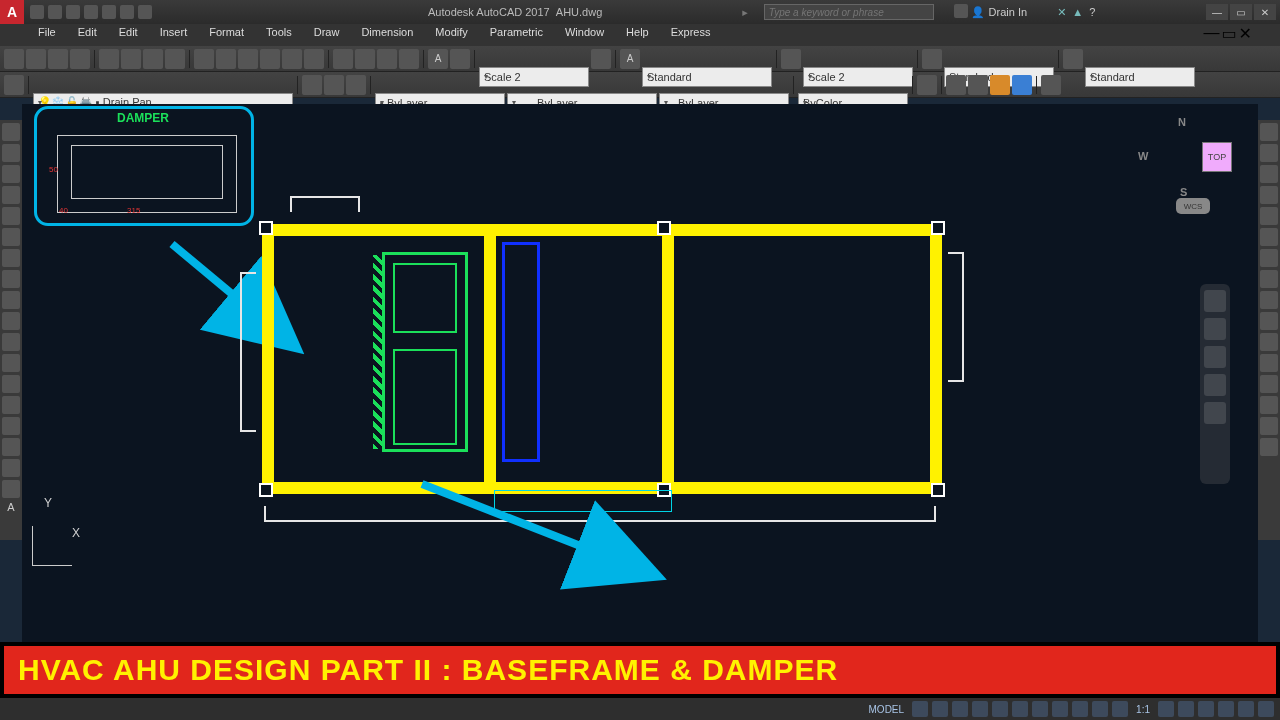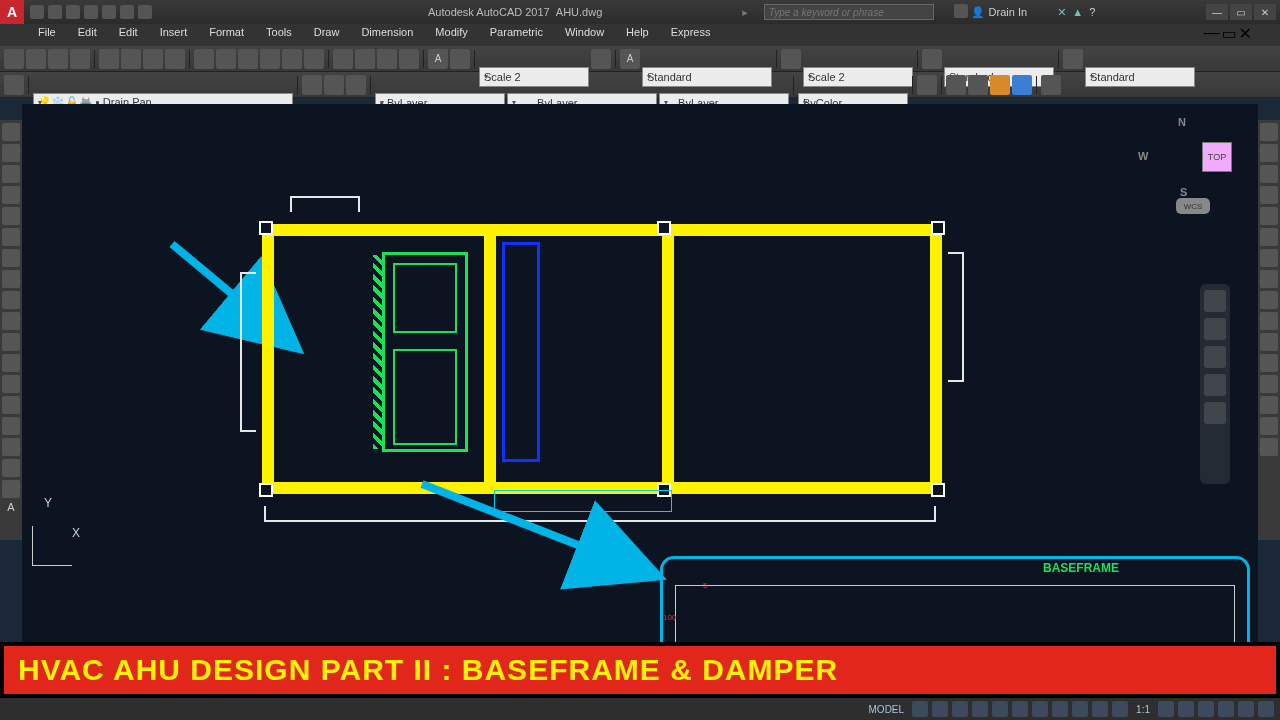--- a/index.html
+++ b/index.html
@@ -284,20 +284,30 @@
     <span></span>
     <span></span>
   </div>
 
   <div class="ucs">
     <div class="y">Y</div>
     <div class="axes"></div>
     <div class="x">X</div>
   </div>
 
+  <div class="callout damper-call">
+    <div class="lbl">DAMPER</div>
+    <div class="damper-mini">
+      <div class="outer"></div>
+      <div class="inn"></div>
+      <div class="dim" style="left:70px;bottom:-2px;">315</div>
+      <div class="dim" style="left:-8px;top:30px;">50</div>
+      <div class="dim" style="left:2px;bottom:-2px;">40</div>
+    </div>
+  </div>
 
   <div class="arrow" style="left:130px;top:130px;">
     <svg width="160" height="120">
         <defs>
           <marker id="ah1" markerWidth="12" markerHeight="12" refX="2" refY="6" orient="auto">
             <path d="M12,0 L0,6 L12,12 Z" fill="#00b4e6"></path>
           </marker>
         </defs>
     <line x1="140" y1="110" x2="20" y2="10" stroke="#00b4e6" stroke-width="8" marker-start="url(#ah1)"></line>
       </svg>
@@ -336,31 +346,20 @@
     <svg width="260" height="120">
         <defs>
           <marker id="ah2" markerWidth="12" markerHeight="12" refX="10" refY="6" orient="auto">
             <path d="M0,0 L12,6 L0,12 Z" fill="#00b4e6"></path>
           </marker>
         </defs>
     <line x1="10" y1="10" x2="240" y2="100" stroke="#00b4e6" stroke-width="8" marker-end="url(#ah2)"></line>
       </svg>
   </div>
 
-  <div class="callout base-call">
-    <div class="lbl">BASEFRAME</div>
-    <div class="basef-mini">
-      <div class="outer"></div>
-      <div class="dim" style="left:-12px;top:28px;">100</div>
-      <div class="dim" style="left:260px;bottom:-4px;">1000</div>
-      <div class="dim" style="left:8px;bottom:-4px;">40</div>
-      <div class="dim" style="left:28px;top:-4px;">5</div>
-      <div class="dim" style="left:-2px;bottom:-4px;">5</div>
-    </div>
-  </div>
 
 </div>
 
 <div class="lefttools">
   <span></span>
     <span></span>
     <span></span>
     <span></span>
     <span></span>
     <span></span>

